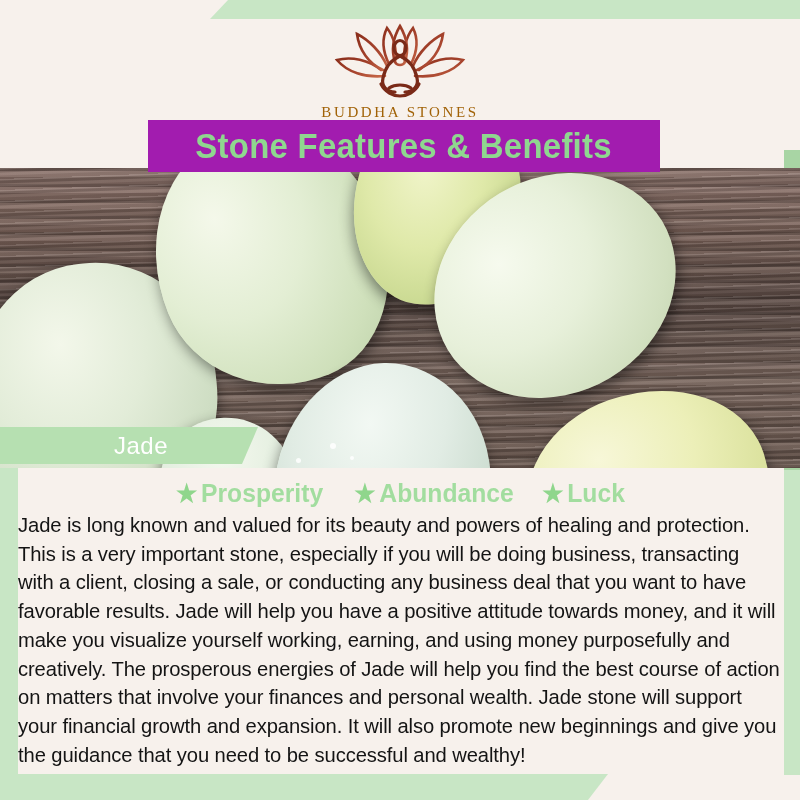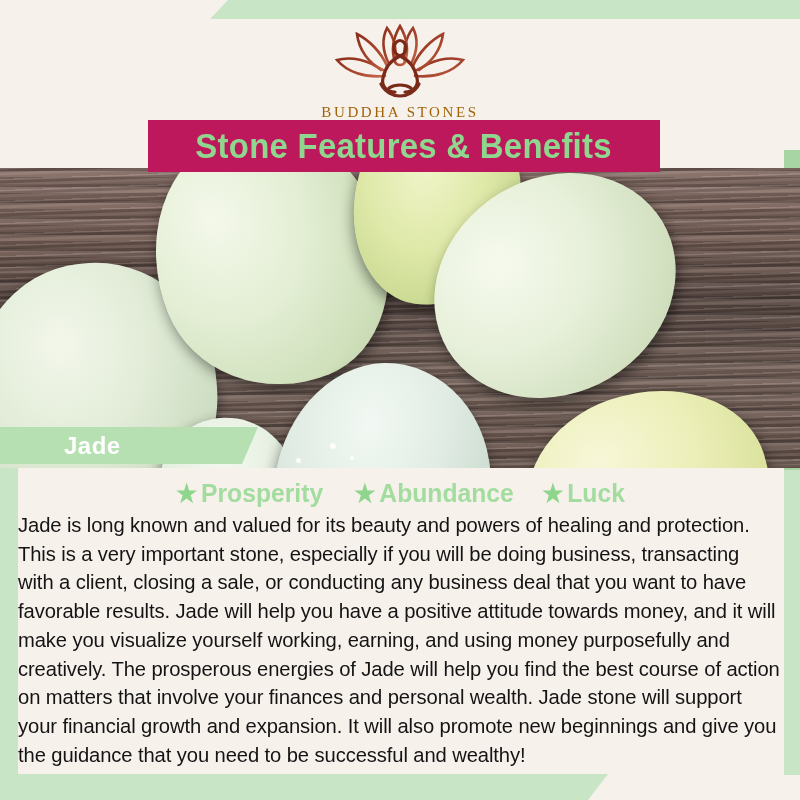--- a/index.html
+++ b/index.html
@@ -95,21 +95,21 @@
     font-weight: 400;
   }
 
   
   .title-band {
     position: absolute;
     top: 120px;
     left: 148px;
     width: 512px;
     height: 52px;
-    background: #be185d;
+    background: #a21caf;
     display: flex;
     align-items: center;
     justify-content: center;
     z-index: 4;
   }
   .title-text {
     font-family: "Liberation Sans Narrow", "Liberation Sans", sans-serif;
     font-weight: bold;
     font-size: 35px;
     color: #8fd78f;
@@ -204,24 +204,24 @@
     left: 0;
     width: 258px;
     height: 37px;
     background: #b6e0b1;
     clip-path: polygon(0 0, 100% 0, calc(100% - 16px) 100%, 0 100%);
     display: flex;
     align-items: center;
     z-index: 3;
   }
   .jade-text {
-    margin-left: 64px;
+    margin-left: 114px;
     color: #ffffff;
     font-size: 24px;
-    font-weight: bold;
+    font-weight: normal;
     letter-spacing: 0.5px;
   }
 
   
   .benefits {
     position: absolute;
     top: 478px;
     left: 0;
     width: 800px;
     text-align: center;

